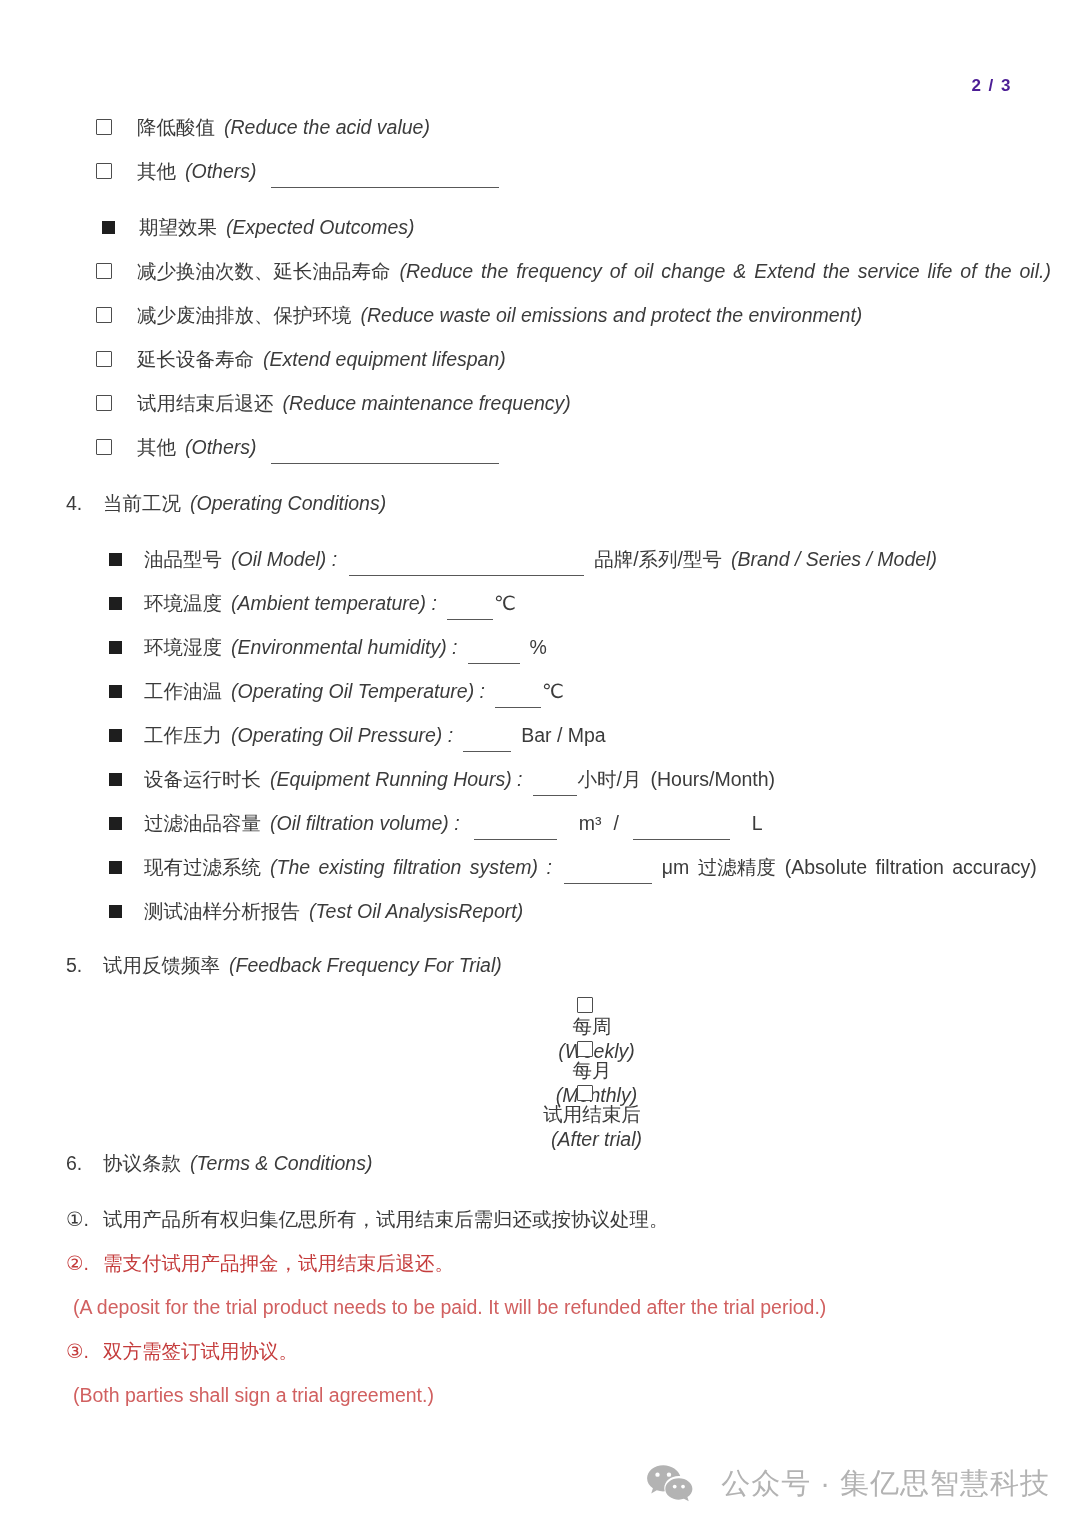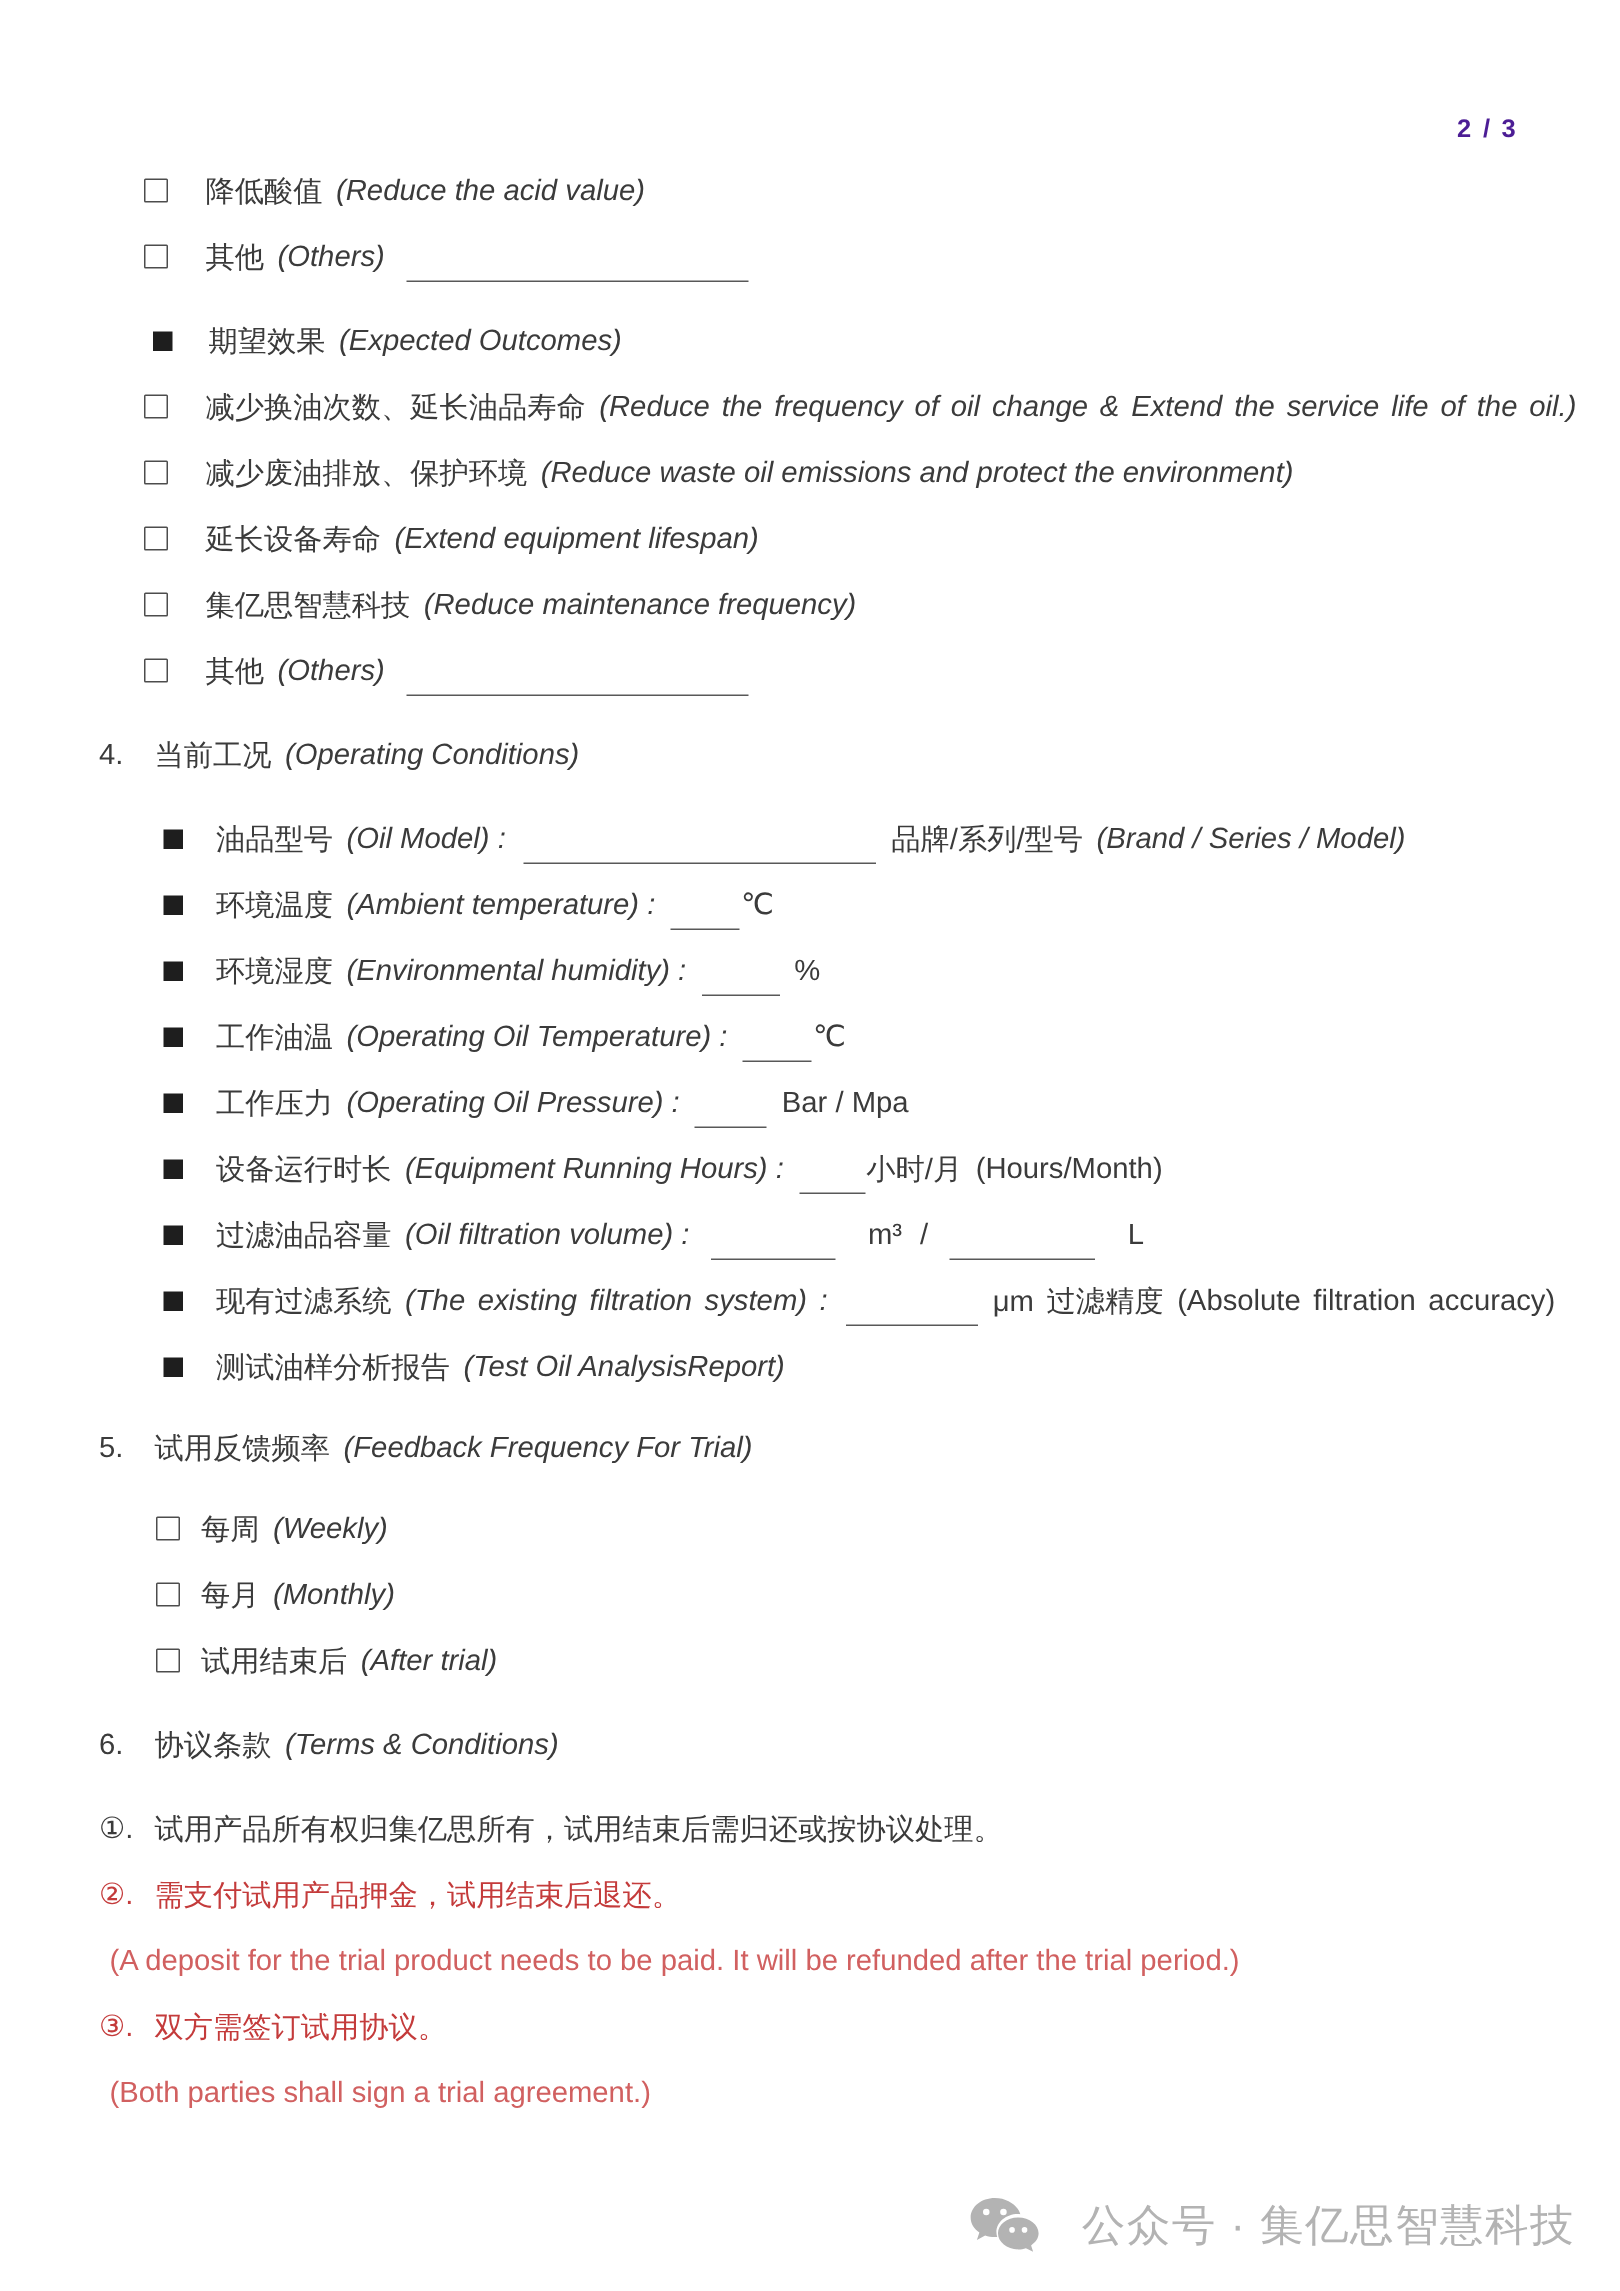--- a/index.html
+++ b/index.html
@@ -13,21 +13,21 @@
   .pagenum{
     position:absolute;top:76px;right:68px;
     font-size:17px;font-weight:600;letter-spacing:1.5px;color:#4c1d95;
   }
   .content{padding-top:105px;}
   .row{height:44px;display:flex;align-items:center;font-size:19.5px;white-space:nowrap;}
   .gap12{margin-top:12px;}
   .gap10{margin-top:10px;}
   
   .cbrow{padding-left:96px;}
-  .cbrow5{padding-left:104px;}
+  .cbrow5{padding-left:104px;flex-direction:column;}
   .bulrow{padding-left:101px;}
   .bulrow4{padding-left:109px;}
   .numrow{padding-left:66px;}
   .pararow{padding-left:73px;}
   
   .cb{
     width:16px;height:16px;flex:none;box-sizing:border-box;
     border:1.7px solid #4d4d4d;border-radius:1px;background:#fff;
     margin-right:25px;
   }
@@ -110,21 +110,21 @@
     </div>
 
     <div class="row cbrow">
       <span class="cb"></span>
       <span class="zh">延长设备寿命</span>
       <span class="en">(Extend equipment lifespan)</span>
     </div>
 
     <div class="row cbrow">
       <span class="cb"></span>
-      <span class="zh">集亿思智慧科技</span>
+      <span class="zh">试用结束后退还</span>
       <span class="en">(Reduce maintenance frequency)</span>
     </div>
 
     <div class="row cbrow">
       <span class="cb"></span>
       <span class="zh">其他</span>
       <span class="en">(Others)</span>
       <span class="blank b228"></span>
     </div>
 

